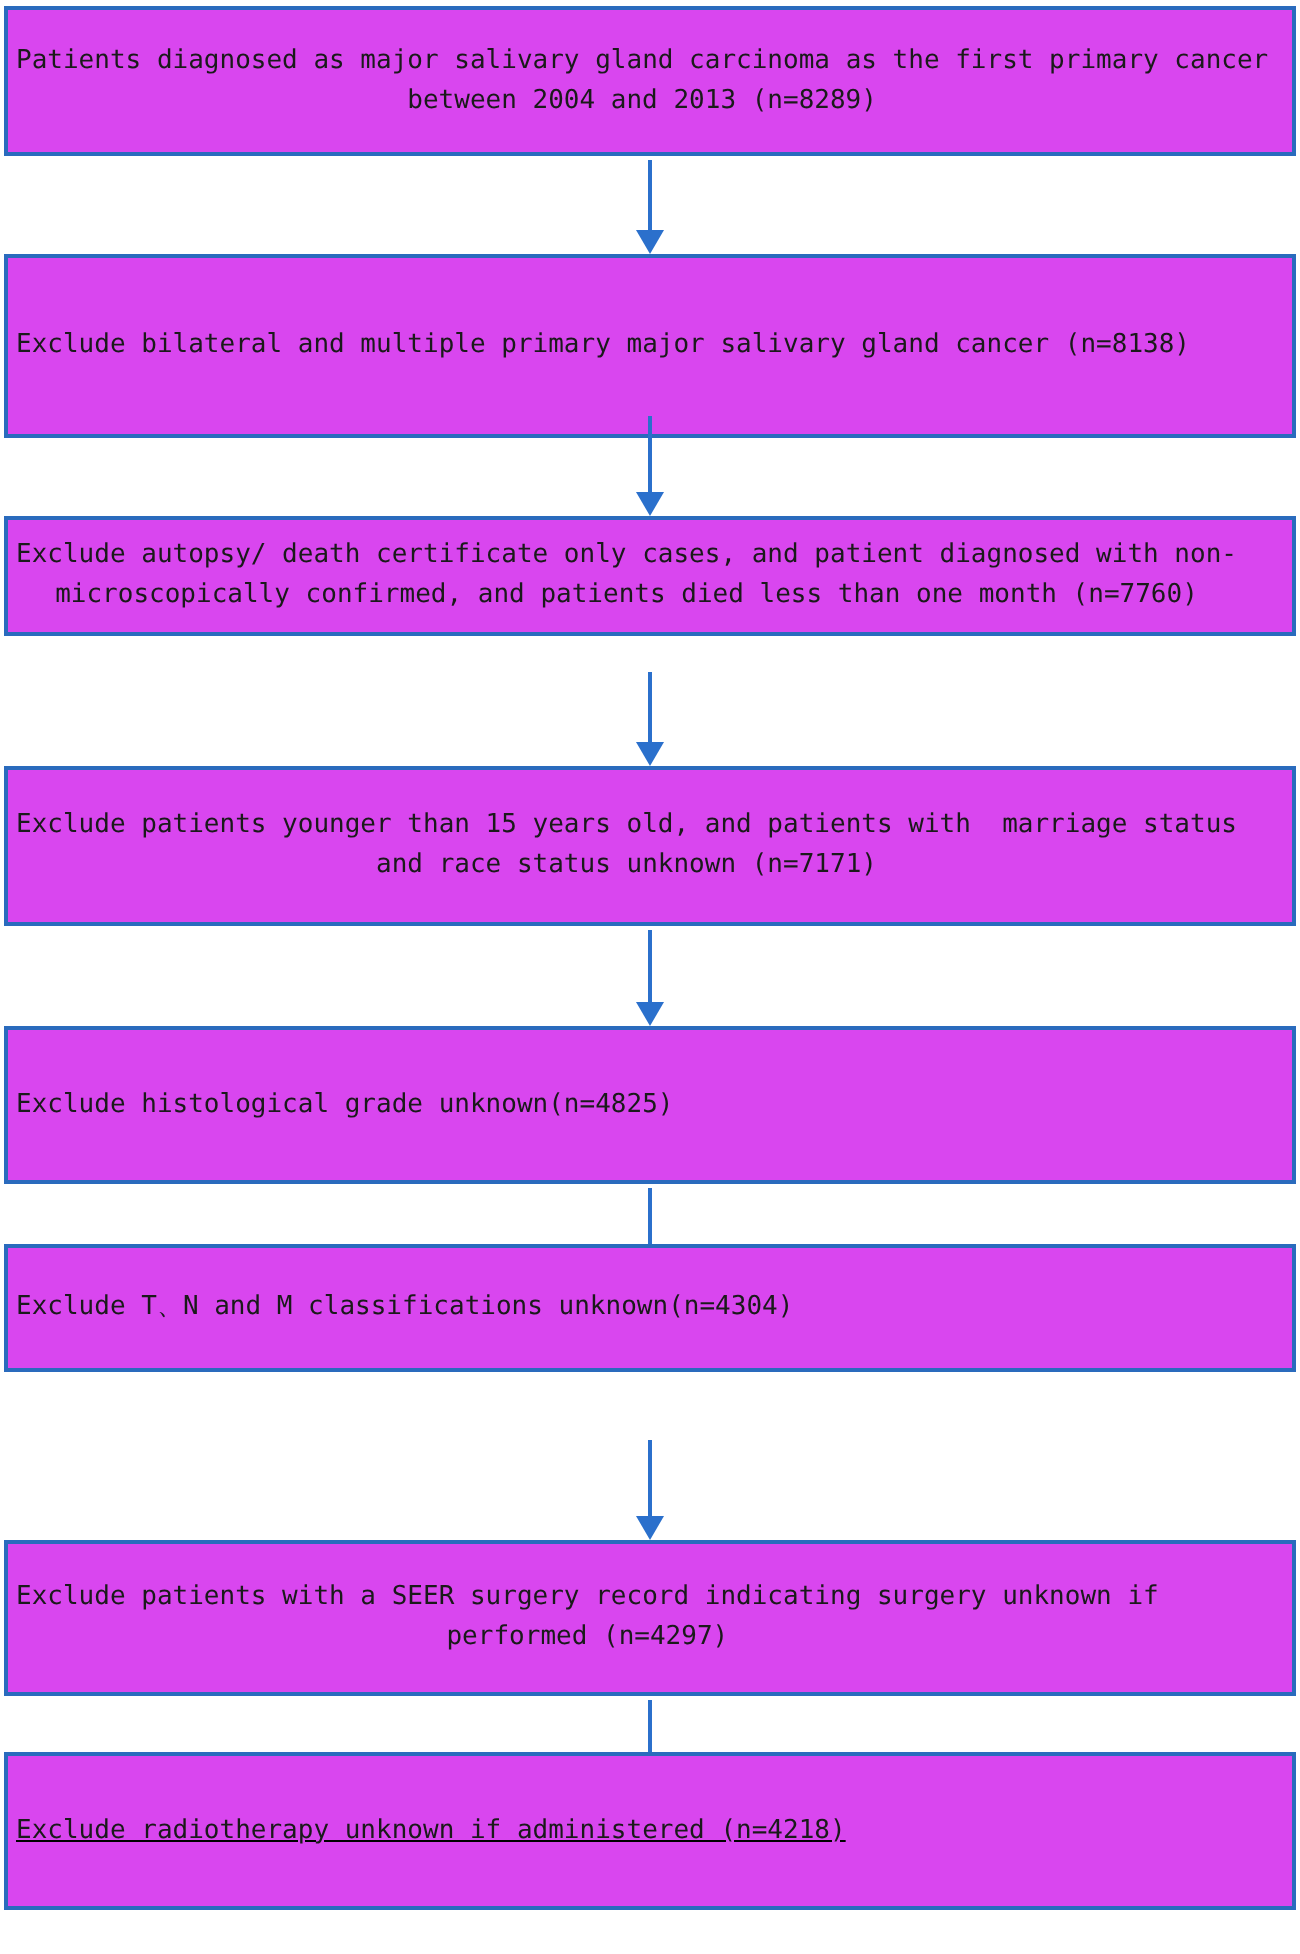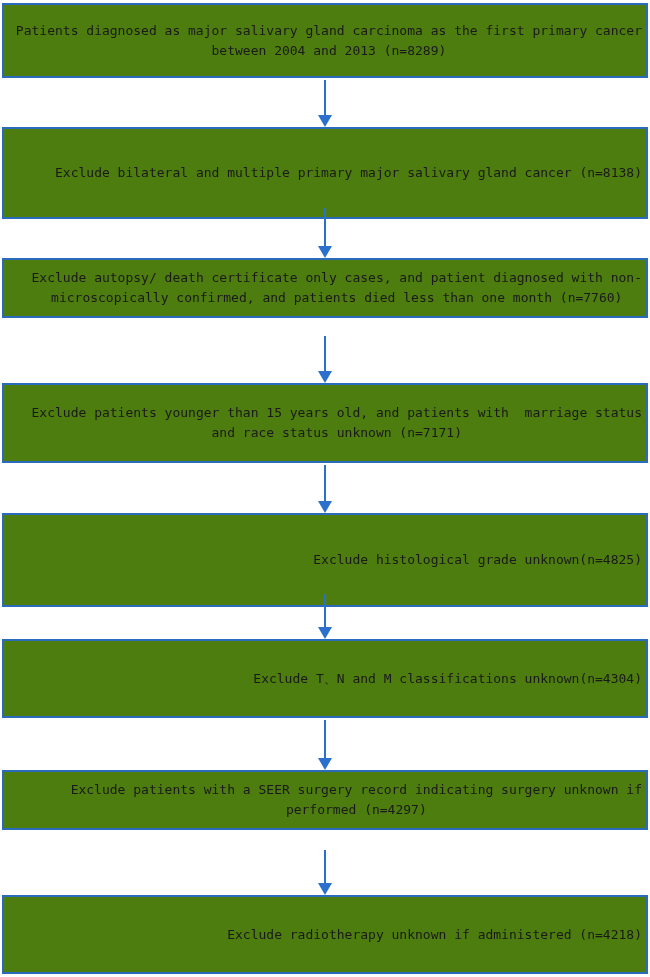--- a/index.html
+++ b/index.html
@@ -11,44 +11,44 @@
     overflow: hidden;
   }
   .flowchart { position: absolute; inset: 0; }
 
   .box {
     position: absolute;
     left: 2px;
     width: 646px;
     box-sizing: border-box;
     border: 2px solid #2a6bbd;
-    background: #4d7c0f;
+    background: #d946ef;
     display: flex;
     align-items: center;
-    justify-content: flex-end;
+    justify-content: flex-start;
   }
   .box-text {
     display: block;
     text-align: center;
     white-space: pre-wrap;      
     font-size: 13px;
     line-height: 20px;
     color: #1a1a1a;
     padding: 0 4px;
   }
 
   
   .b1 { top: 3px;   height: 75px; }
   .b2 { top: 127px; height: 92px; }
   .b3 { top: 258px; height: 60px; }
   .b4 { top: 383px; height: 80px; }
-  .b5 { top: 513px; height: 94px; }
-  .b6 { top: 639px; height: 79px; }
-  .b7 { top: 770px; height: 60px; }
-  .b8 { top: 895px; height: 79px; }
+  .b5 { top: 513px; height: 79px; }
+  .b6 { top: 622px; height: 64px; }
+  .b7 { top: 770px; height: 78px; }
+  .b8 { top: 876px; height: 79px; text-decoration: underline; }
 
   .arrow {
     position: absolute;
     left: 318px;               
     width: 14px;
     display: flex;
     flex-direction: column;
     align-items: center;
   }
   .arrow .stem { width: 2px; flex: 1 1 auto; background: #2b70cc; }

